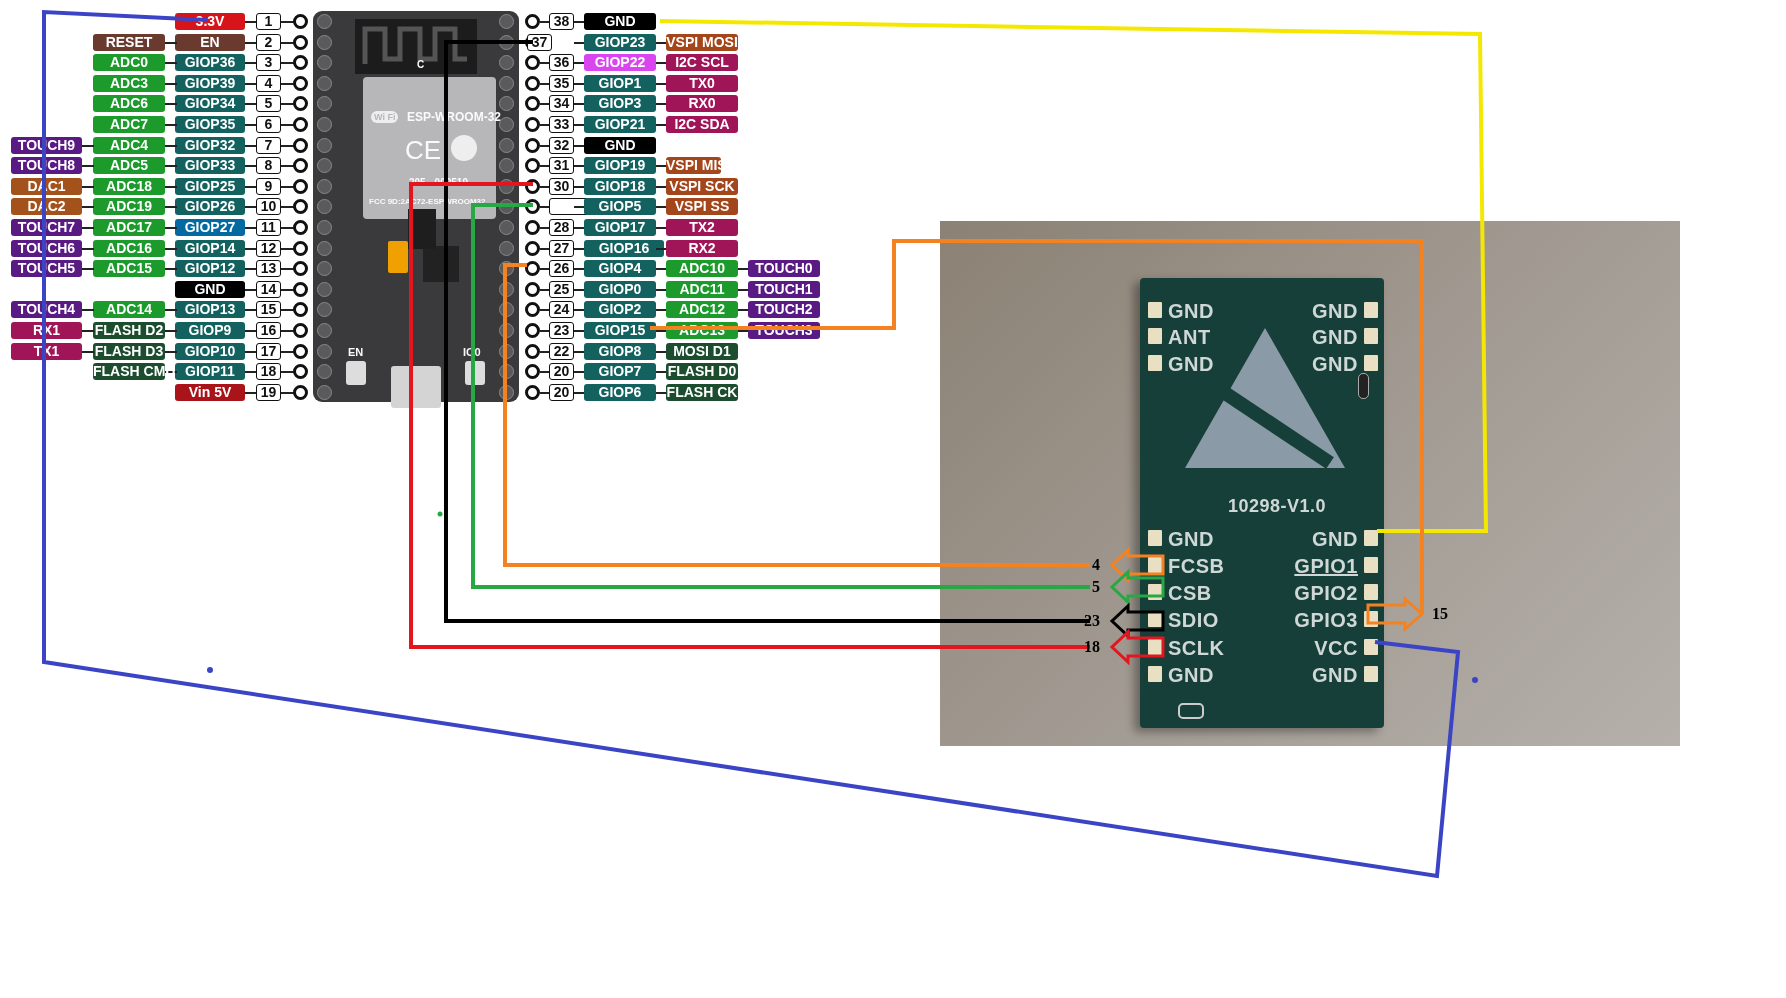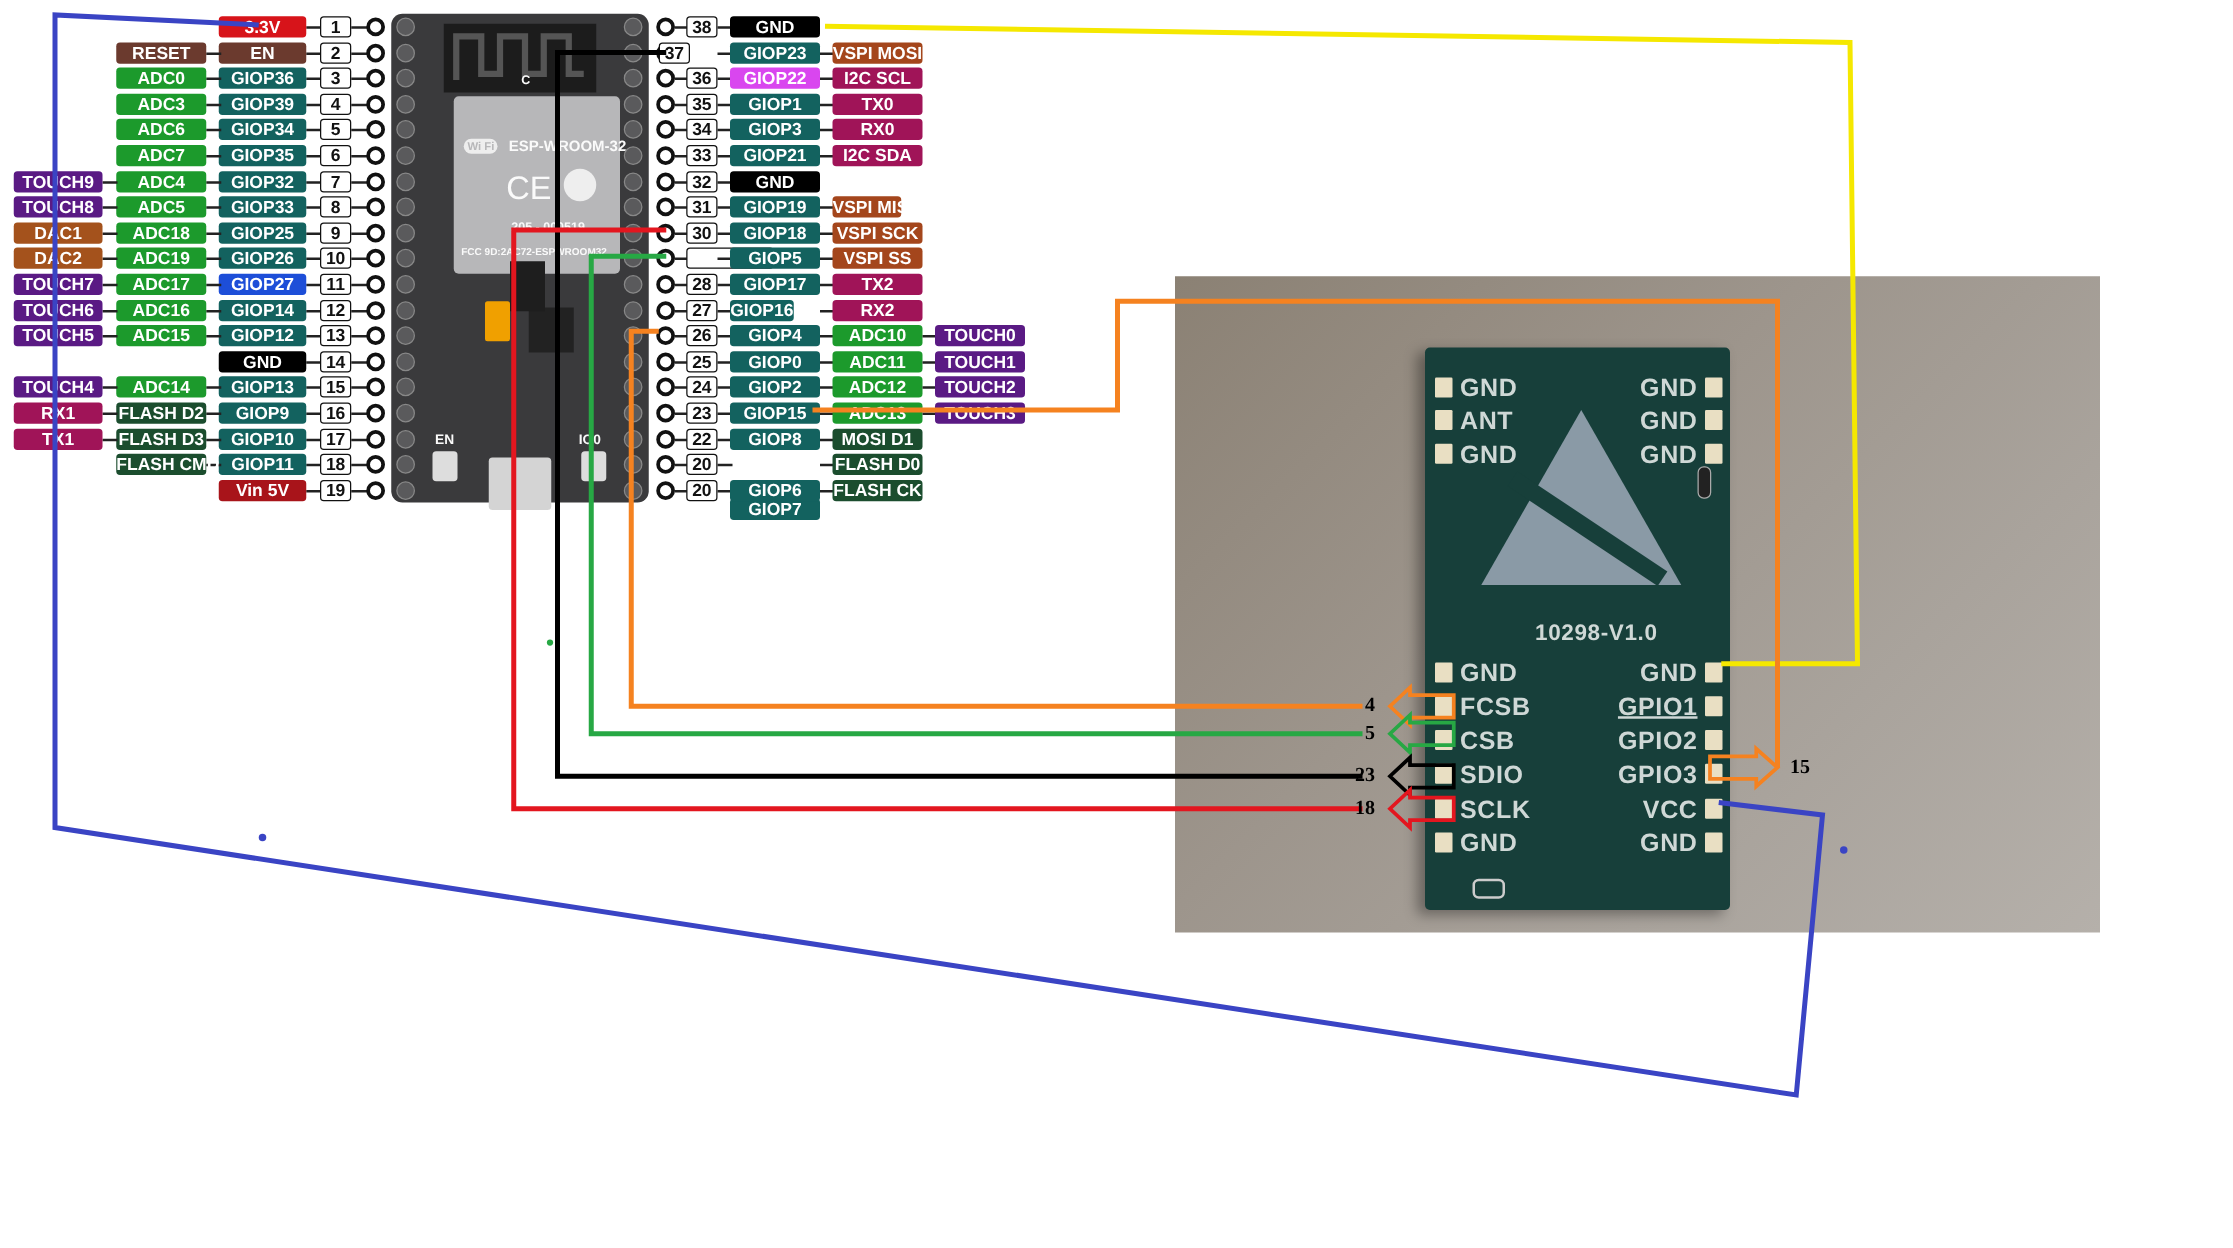--- a/index.html
+++ b/index.html
@@ -161,21 +161,21 @@
     <div class="hole" style="left: 293px; top: 199.4px;"></div>
     <div class="lbl" style="left: 175px; top: 198.4px; width: 70px; background: rgb(19, 98, 95);">GIOP26</div>
     <div class="conn" style="left: 165px; top: 206.4px; width: 12px;"></div>
     <div class="lbl" style="left: 93px; top: 198.4px; width: 72px; background: rgb(28, 154, 44);">ADC19</div>
     <div class="conn" style="left: 82px; top: 206.4px; width: 12px;"></div>
     <div class="lbl" style="left: 11px; top: 198.4px; width: 71px; background: rgb(164, 82, 28);">DAC2</div>
     <div class="conn" style="left: 245px; top: 227px; width: 16px;"></div>
     <div class="pnum" style="left: 256px; top: 219px; width: 23px;">11</div>
     <div class="conn" style="left: 281px; top: 227px; width: 14px;"></div>
     <div class="hole" style="left: 293px; top: 220px;"></div>
-    <div class="lbl" style="left: 175px; top: 219px; width: 70px; background: #1d4ed8;">GIOP27</div>
+    <div class="lbl" style="left: 175px; top: 219px; width: 70px; background: #0369a1;">GIOP27</div>
     <div class="conn" style="left: 165px; top: 227px; width: 12px;"></div>
     <div class="lbl" style="left: 93px; top: 219px; width: 72px; background: rgb(28, 154, 44);">ADC17</div>
     <div class="conn" style="left: 82px; top: 227px; width: 12px;"></div>
     <div class="lbl" style="left: 11px; top: 219px; width: 71px; background: rgb(90, 26, 132);">TOUCH7</div>
     <div class="conn" style="left: 245px; top: 247.6px; width: 16px;"></div>
     <div class="pnum" style="left: 256px; top: 239.6px; width: 23px;">12</div>
     <div class="conn" style="left: 281px; top: 247.6px; width: 14px;"></div>
     <div class="hole" style="left: 293px; top: 240.6px;"></div>
     <div class="lbl" style="left: 175px; top: 239.6px; width: 70px; background: rgb(19, 98, 95);">GIOP14</div>
     <div class="conn" style="left: 165px; top: 247.6px; width: 12px;"></div>
@@ -305,21 +305,21 @@
     <div class="conn" style="left: 540px; top: 227px; width: 12px;"></div>
     <div class="pnum" style="left: 549px; top: 219px; width: 23px;">28</div>
     <div class="conn" style="left: 574px; top: 227px; width: 12px;"></div>
     <div class="lbl" style="left: 584px; top: 219px; width: 72px; background: rgb(19, 98, 95);">GIOP17</div>
     <div class="conn" style="left: 656px; top: 227px; width: 12px;"></div>
     <div class="lbl" style="left: 666px; top: 219px; width: 72px; background: rgb(160, 20, 88);">TX2</div>
     <div class="hole" style="left: 525px; top: 240.6px;"></div>
     <div class="conn" style="left: 540px; top: 247.6px; width: 12px;"></div>
     <div class="pnum" style="left: 549px; top: 239.6px; width: 23px;">27</div>
     <div class="conn" style="left: 574px; top: 247.6px; width: 12px;"></div>
-    <div class="lbl" style="left: 584px; top: 239.6px; width: 51px; background: rgb(19, 98, 95); text-align: center;">GIOP16</div>
+    <div class="lbl" style="left: 584px; top: 239.6px; width: 80px; background: rgb(19, 98, 95); text-align: center;">GIOP16</div>
     <div class="conn" style="left: 656px; top: 247.6px; width: 12px;"></div>
     <div class="lbl" style="left: 666px; top: 239.6px; width: 72px; background: rgb(160, 20, 88);">RX2</div>
     <div class="hole" style="left: 525px; top: 261.2px;"></div>
     <div class="conn" style="left: 540px; top: 268.2px; width: 12px;"></div>
     <div class="pnum" style="left: 549px; top: 260.2px; width: 23px;">26</div>
     <div class="conn" style="left: 574px; top: 268.2px; width: 12px;"></div>
     <div class="lbl" style="left: 584px; top: 260.2px; width: 72px; background: rgb(19, 98, 95);">GIOP4</div>
     <div class="conn" style="left: 656px; top: 268.2px; width: 12px;"></div>
     <div class="lbl" style="left: 666px; top: 260.2px; width: 72px; background: rgb(28, 154, 44);">ADC10</div>
     <div class="conn" style="left: 738px; top: 268.2px; width: 12px;"></div>
@@ -355,21 +355,21 @@
     <div class="conn" style="left: 540px; top: 350.6px; width: 12px;"></div>
     <div class="pnum" style="left: 549px; top: 342.6px; width: 23px;">22</div>
     <div class="conn" style="left: 574px; top: 350.6px; width: 12px;"></div>
     <div class="lbl" style="left: 584px; top: 342.6px; width: 72px; background: rgb(19, 98, 95);">GIOP8</div>
     <div class="conn" style="left: 656px; top: 350.6px; width: 12px;"></div>
     <div class="lbl" style="left: 666px; top: 342.6px; width: 72px; background: rgb(27, 77, 46);">MOSI D1</div>
     <div class="hole" style="left: 525px; top: 364.2px;"></div>
     <div class="conn" style="left: 540px; top: 371.2px; width: 12px;"></div>
     <div class="pnum" style="left: 549px; top: 363.2px; width: 23px;">20</div>
     <div class="conn" style="left: 574px; top: 371.2px; width: 12px;"></div>
-    <div class="lbl" style="left: 584px; top: 363.2px; width: 72px; background: rgb(19, 98, 95); margin-top: 36px;">GIOP7</div>
+    <div class="lbl" style="left: 584px; top: 363.2px; width: 72px; background: rgb(19, 98, 95);">GIOP7</div>
     <div class="conn" style="left: 656px; top: 371.2px; width: 12px;"></div>
     <div class="lbl" style="left: 666px; top: 363.2px; width: 72px; background: rgb(27, 77, 46);">FLASH D0</div>
     <div class="hole" style="left: 525px; top: 384.8px;"></div>
     <div class="conn" style="left: 540px; top: 391.8px; width: 12px;"></div>
     <div class="pnum" style="left: 549px; top: 383.8px; width: 23px;">20</div>
     <div class="conn" style="left: 574px; top: 391.8px; width: 12px;"></div>
     <div class="lbl" style="left: 584px; top: 383.8px; width: 72px; background: rgb(19, 98, 95);">GIOP6</div>
     <div class="conn" style="left: 656px; top: 391.8px; width: 12px;"></div>
     <div class="lbl" style="left: 666px; top: 383.8px; width: 72px; background: rgb(27, 77, 46);">FLASH CK</div>
   </div>

